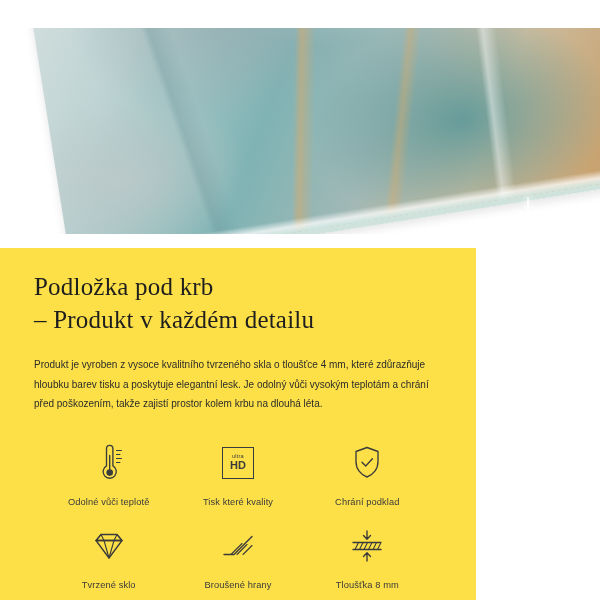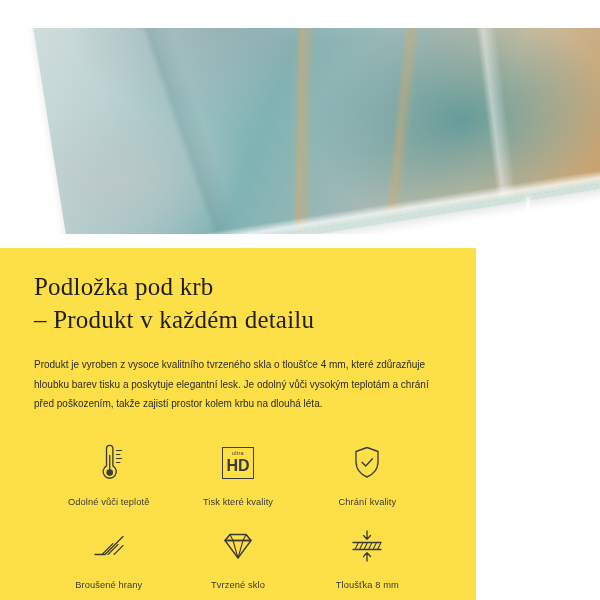--- a/index.html
+++ b/index.html
@@ -200,21 +200,21 @@
     justify-content: center;
     line-height: 1;
   }
   .hd-box .u {
     font-size: 5.6px;
     letter-spacing: 0.2px;
     color: #3b3b3b;
     margin-bottom: 1px;
   }
   .hd-box .h {
-    font-size: 16px;
+    font-size: 11px;
     font-weight: bold;
     color: #3b3b3b;
   }
 </style>
 </head>
 <body>
 
 <div class="page">
 
   <div class="hero">
@@ -263,42 +263,42 @@
         <div class="cap">Tisk které kvality</div>
       </div>
 
       <div class="feature">
         <div class="ic">
           <svg width="42" height="44" viewBox="0 0 42 44">
             <path class="stroke" d="M21 6.5l11 4v10.2c0 7.2-4.6 13-11 15.3-6.4-2.3-11-8.1-11-15.3V10.5z"></path>
             <path class="stroke" d="M16 21.2l3.7 3.8 6.7-7.2"></path>
           </svg>
         </div>
-        <div class="cap">Chrání kvality</div>
-      </div>
-
-      <div class="feature">
-        <div class="ic">
-          <svg width="46" height="40" viewBox="0 0 46 40">
-            <path class="stroke" d="M9 28.5h10l18-18"></path>
-            <path class="stroke-thin" d="M16 28.5l11-11M22 28.5l10-10M28 28.5l9-9"></path>
-          </svg>
-        </div>
-        <div class="cap">Broušené hrany</div>
+        <div class="cap">Chrání podklad</div>
       </div>
 
       <div class="feature">
         <div class="ic">
           <svg width="44" height="40" viewBox="0 0 44 40">
             <path class="stroke" d="M9 14.5h26L22 32z"></path>
             <path class="stroke" d="M14 8.5h16l5 6H9z"></path>
             <path class="stroke-thin" d="M14 8.5l-5 6M30 8.5l5 6M14 8.5l3 6M30 8.5l-3 6M17 14.5L22 32M27 14.5L22 32"></path>
           </svg>
         </div>
         <div class="cap">Tvrzené sklo</div>
+      </div>
+
+      <div class="feature">
+        <div class="ic">
+          <svg width="46" height="40" viewBox="0 0 46 40">
+            <path class="stroke" d="M9 28.5h10l18-18"></path>
+            <path class="stroke-thin" d="M16 28.5l11-11M22 28.5l10-10M28 28.5l9-9"></path>
+          </svg>
+        </div>
+        <div class="cap">Broušené hrany</div>
       </div>
 
       <div class="feature">
         <div class="ic">
           <svg width="46" height="42" viewBox="0 0 46 42">
             <path class="stroke" d="M23 6v8M19.5 10.5L23 14.2l3.5-3.7"></path>
             <path class="stroke" d="M9 17.5h28M9 24.5h28"></path>
             <path class="stroke-thin" d="M11 24.5l3.5-7M15.5 24.5l3.5-7M20 24.5l3.5-7M24.5 24.5l3.5-7M29 24.5l3.5-7M33.5 24.5l3-6"></path>
             <path class="stroke" d="M23 36v-8M19.5 31.5L23 27.8l3.5 3.7"></path>
           </svg>

